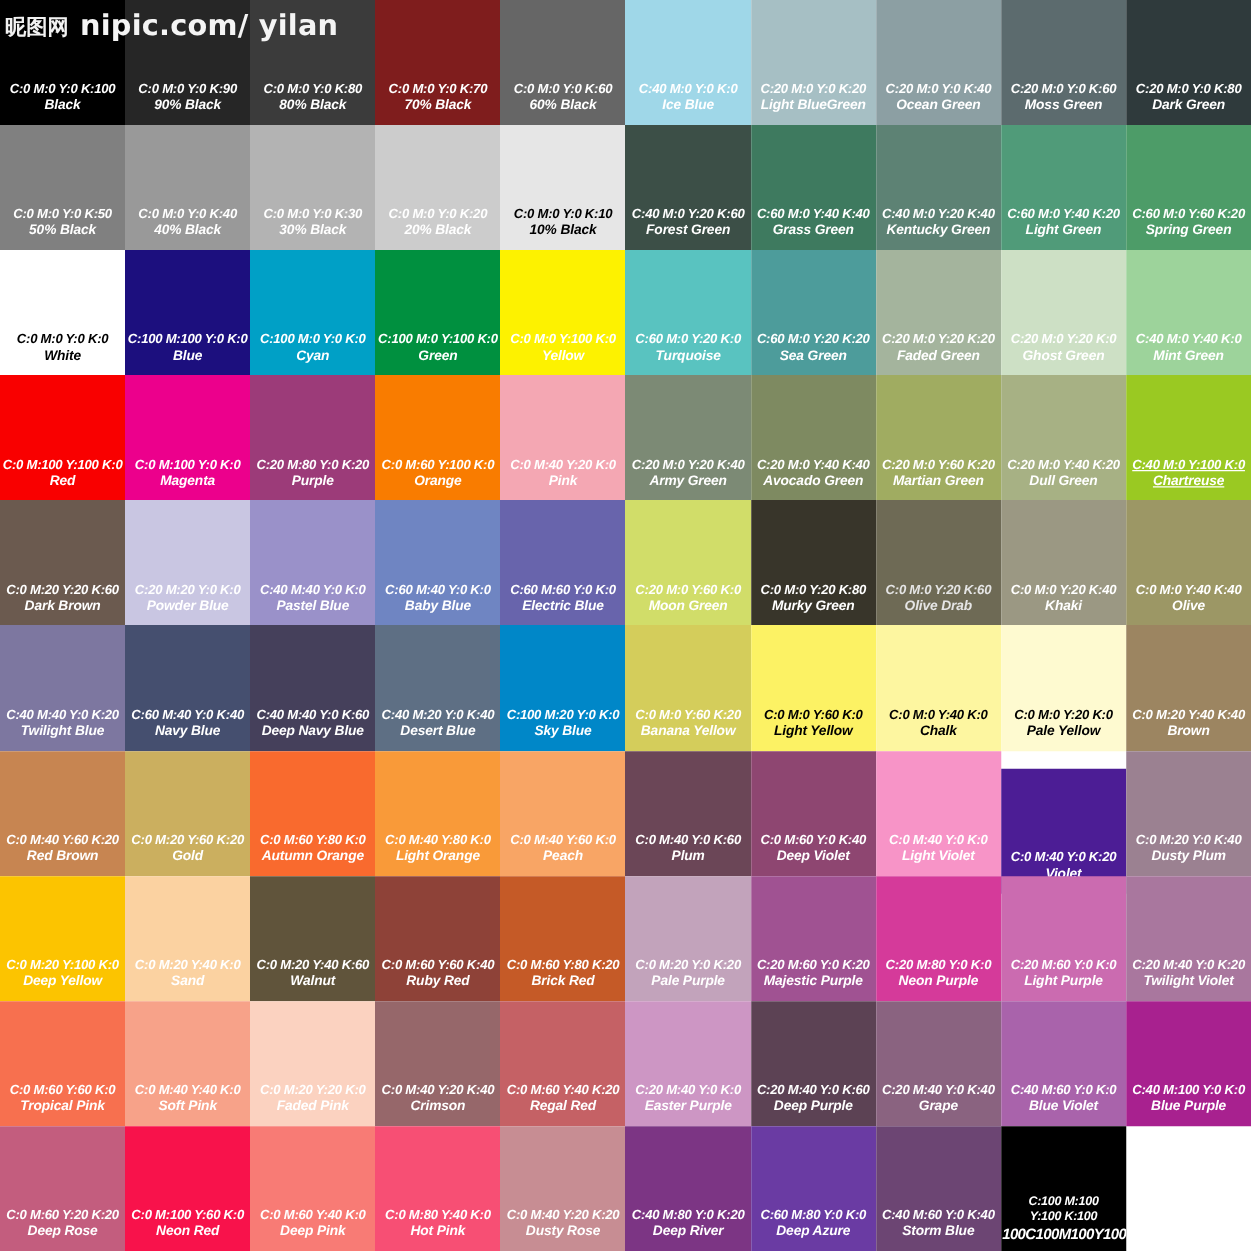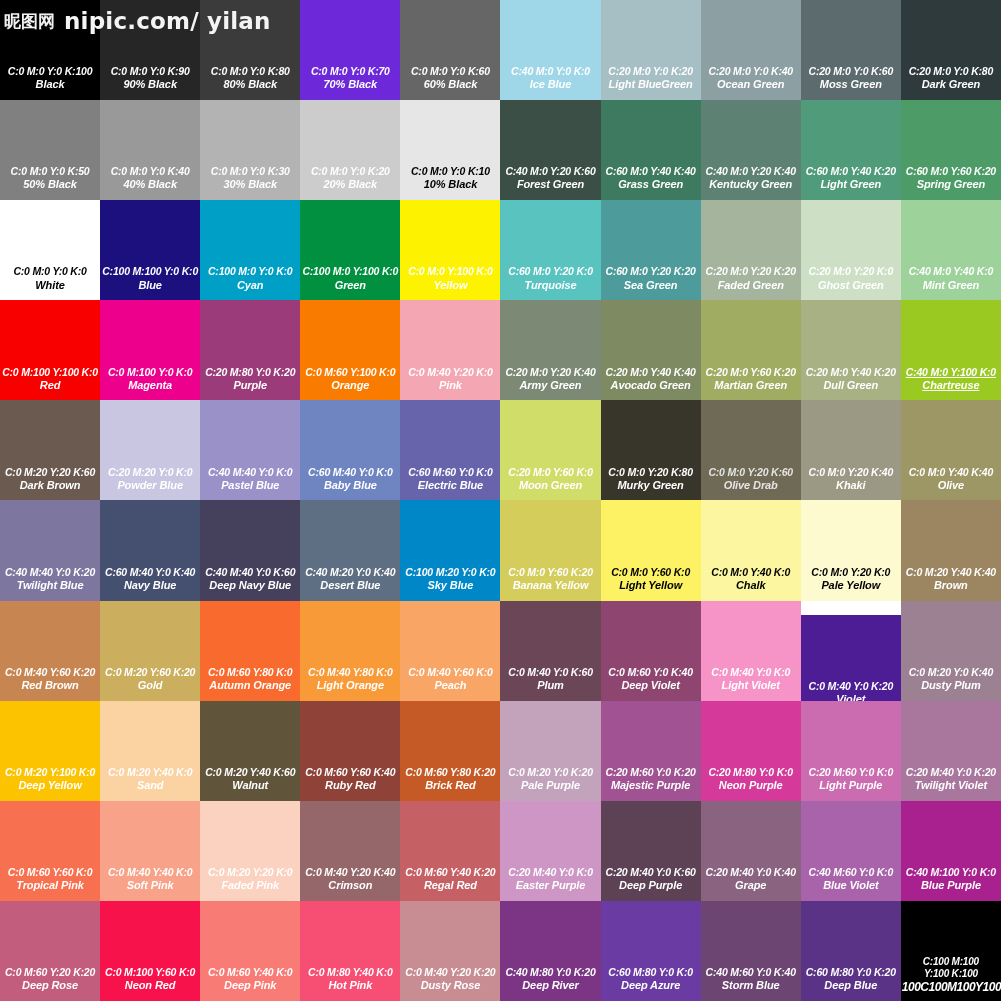--- a/index.html
+++ b/index.html
@@ -93,21 +93,21 @@
         <span class="cmyk">C:0 M:0 Y:0 K:90</span>
         <span class="cname">90% Black</span>
       </div>
     </div>
     <div class="swatch" style="background: rgb(59, 59, 59);">
       <div class="labels" style="color: rgb(255, 255, 255);">
         <span class="cmyk">C:0 M:0 Y:0 K:80</span>
         <span class="cname">80% Black</span>
       </div>
     </div>
-    <div class="swatch" style="background: #6d28d9;">
+    <div class="swatch" style="background: #7f1d1d;">
       <div class="labels" style="color: rgb(255, 255, 255);">
         <span class="cmyk">C:0 M:0 Y:0 K:70</span>
         <span class="cname">70% Black</span>
       </div>
     </div>
     <div class="swatch" style="background: rgb(102, 102, 102);">
       <div class="labels" style="color: rgb(255, 255, 255);">
         <span class="cmyk">C:0 M:0 Y:0 K:60</span>
         <span class="cname">60% Black</span>
       </div>
@@ -661,26 +661,20 @@
     <div class="swatch" style="background: rgb(106, 59, 163);">
       <div class="labels" style="color: rgb(255, 255, 255);">
         <span class="cmyk">C:60 M:80 Y:0 K:0</span>
         <span class="cname">Deep Azure</span>
       </div>
     </div>
     <div class="swatch" style="background: rgb(108, 69, 115);">
       <div class="labels" style="color: rgb(255, 255, 255);">
         <span class="cmyk">C:40 M:60 Y:0 K:40</span>
         <span class="cname">Storm Blue</span>
-      </div>
-    </div>
-    <div class="swatch" style="background: rgb(90, 51, 134);">
-      <div class="labels" style="color: rgb(255, 255, 255);">
-        <span class="cmyk">C:60 M:80 Y:0 K:20</span>
-        <span class="cname">Deep Blue</span>
       </div>
     </div>
     <div class="swatch triple" style="background: rgb(0, 0, 0);">
       <div class="labels" style="color: rgb(255, 255, 255);">
         <span class="cmyk">C:100 M:100<br>Y:100 K:100</span>
         <span class="cname">100C100M100Y100K</span>
       </div>
     </div>
   </div>
 

